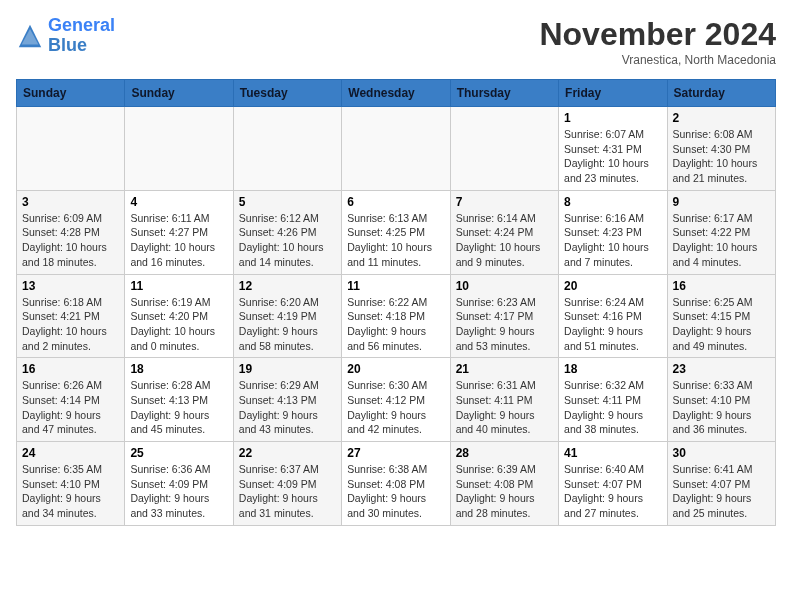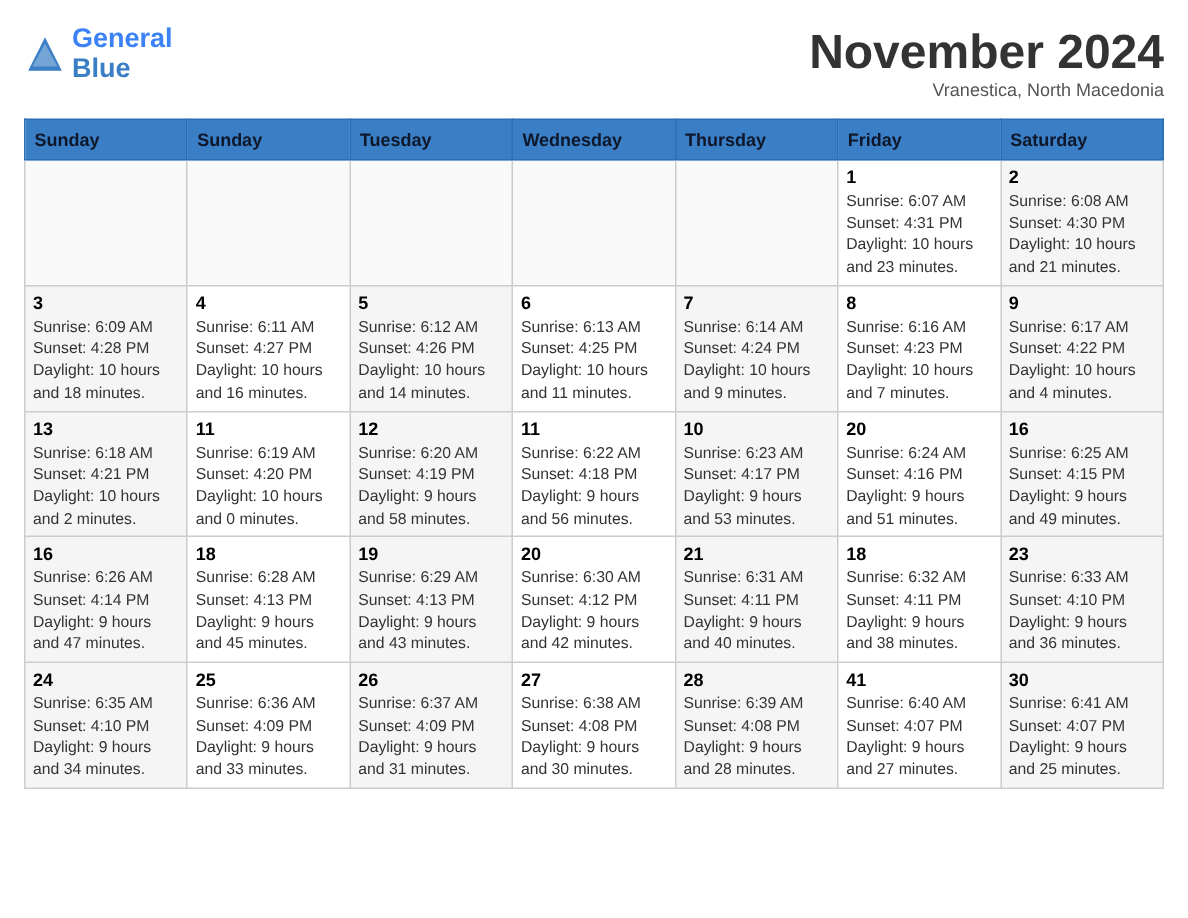--- a/index.html
+++ b/index.html
@@ -225,21 +225,21 @@
       <tr>
         <td>
           <span class="day-num">24</span>
           <div class="day-info">Sunrise: 6:35 AM<br>Sunset: 4:10 PM<br>Daylight: 9 hours<br>and 34 minutes.</div>
         </td>
         <td>
           <span class="day-num">25</span>
           <div class="day-info">Sunrise: 6:36 AM<br>Sunset: 4:09 PM<br>Daylight: 9 hours<br>and 33 minutes.</div>
         </td>
         <td>
-          <span class="day-num">26</span>
+          <span class="day-num">22</span>
           <div class="day-info">Sunrise: 6:37 AM<br>Sunset: 4:09 PM<br>Daylight: 9 hours<br>and 31 minutes.</div>
         </td>
         <td>
           <span class="day-num">27</span>
           <div class="day-info">Sunrise: 6:38 AM<br>Sunset: 4:08 PM<br>Daylight: 9 hours<br>and 30 minutes.</div>
         </td>
         <td>
           <span class="day-num">28</span>
           <div class="day-info">Sunrise: 6:39 AM<br>Sunset: 4:08 PM<br>Daylight: 9 hours<br>and 28 minutes.</div>
         </td>

